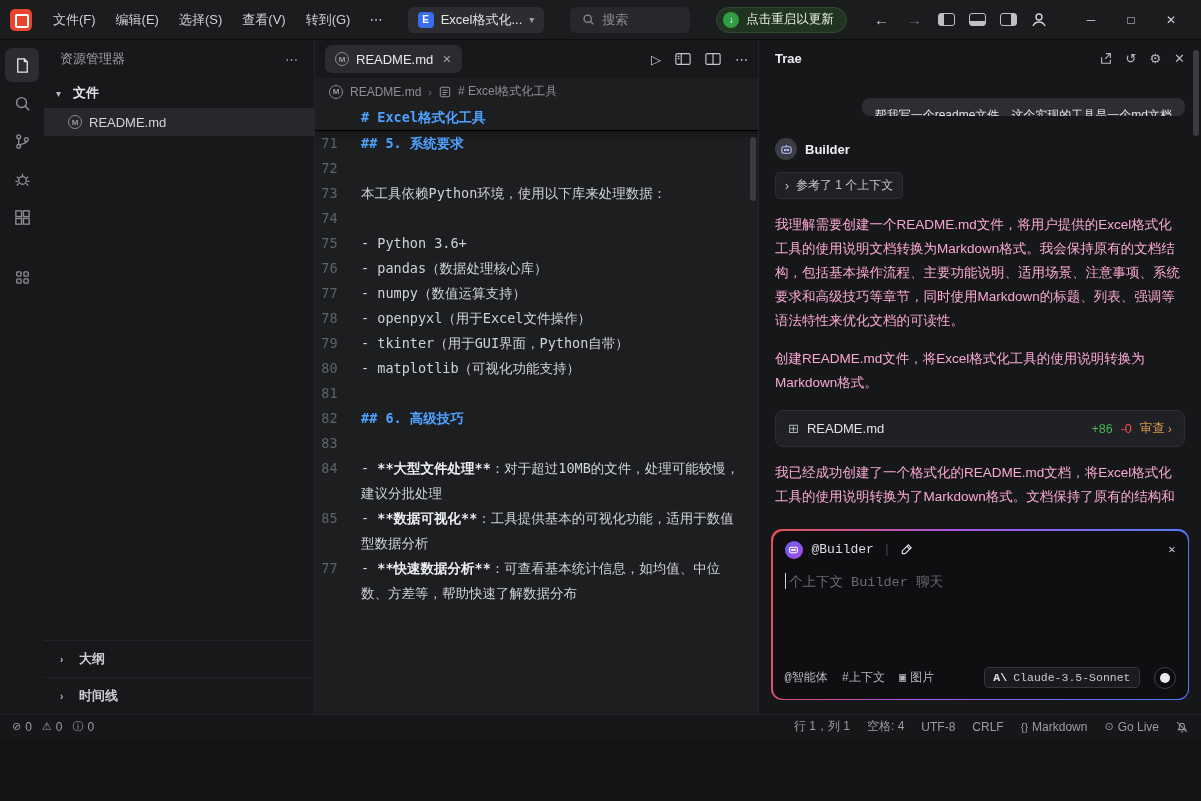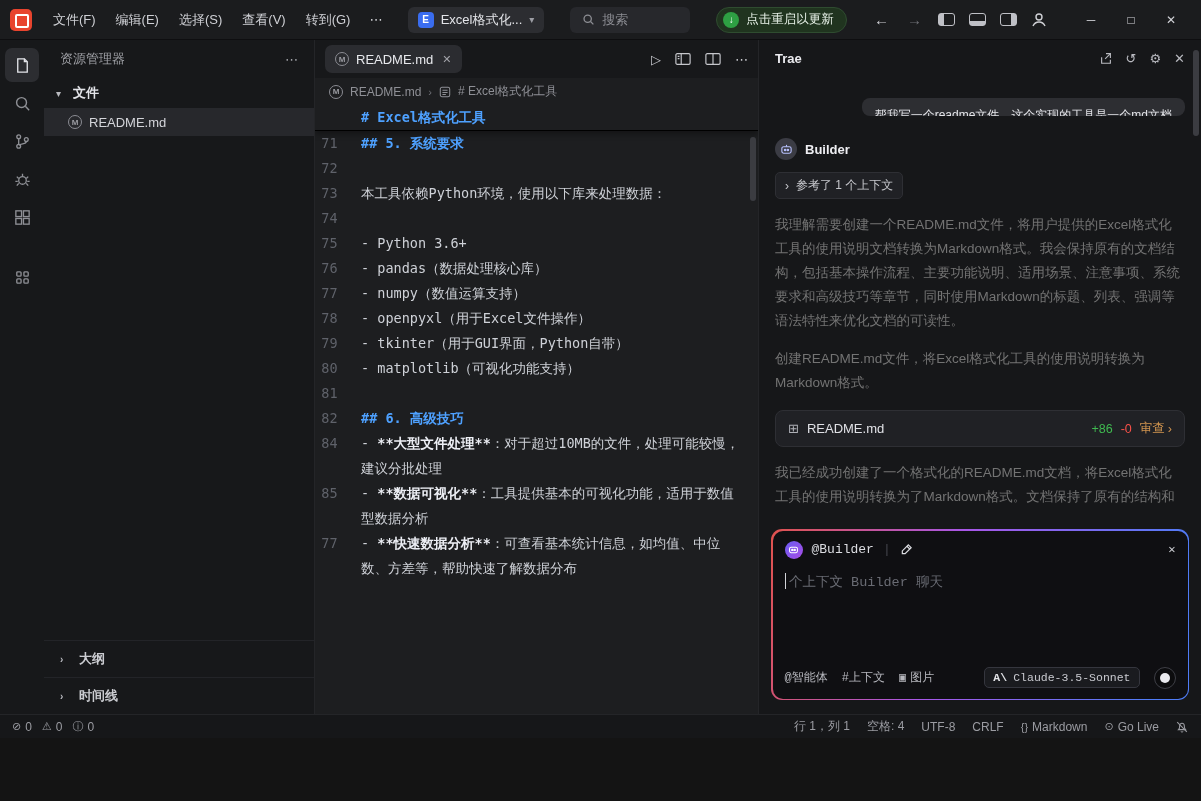--- a/index.html
+++ b/index.html
@@ -105,21 +105,21 @@
                  flex-direction:column; }
   .user-bubble { align-self:flex-end; max-width:95%; background:#2d2e32; border-radius:8px;
                  padding:9px 13px; color:#e4e5e9; font-size:12px; white-space:nowrap;
                  overflow:hidden; margin-top:6px; }
   .name-row { display:flex; align-items:center; gap:8px; margin-top:22px; font-weight:bold; color:#eeeef2; }
   .avatar { width:22px; height:22px; border-radius:50%; background:#3b3c44; display:flex;
             align-items:center; justify-content:center; flex:none; }
   .context-pill { margin-top:12px; display:inline-flex; align-items:center; gap:7px; width:max-content;
                   background:#202125; border:1px solid #2e2f34; border-radius:5px; padding:4px 9px;
                   font-size:12px; color:#c6c7cc; }
-  .msg-p { margin-top:14px; font-size:13.5px; line-height:1.78; color:#737373; }
+  .msg-p { margin-top:14px; font-size:13.5px; line-height:1.78; color:#f9a8d4; }
   .file-card { margin-top:15px; display:flex; align-items:center; gap:8px; background:#202125;
                border:1px solid #2e2f34; border-radius:8px; padding:9px 12px; color:#e0e1e6; }
   .fc-ic { color:#aeb0b6; }
   .fc-right { margin-left:auto; display:flex; align-items:center; gap:8px; font-size:12.5px; }
   .diff-add { color:#3fb950; } .diff-del { color:#f85149; }
   .review { color:#d0944f; display:flex; align-items:center; gap:3px; }
   .bullet-list { margin-top:12px; display:flex; flex-direction:column; gap:9px; font-size:13.5px; color:#d6d7dc; }
   .bullet { display:flex; gap:9px; line-height:1.6; }
   .bullet-dot { color:#b9bac0; }
   .chat-scrollthumb { position:absolute; right:2px; top:10px; width:6px; height:86px;
@@ -370,20 +370,24 @@
               <span class="ln">80</span>
               <span class="lc"><span class="tk-plain">- matplotlib（可视化功能支持）</span></span>
             </div>
             <div class="code-line">
               <span class="ln">81</span>
               <span class="lc"></span>
             </div>
             <div class="code-line">
               <span class="ln">82</span>
               <span class="lc"><span class="tk-heading">## 6. 高级技巧</span></span>
+            </div>
+            <div class="code-line">
+              <span class="ln">83</span>
+              <span class="lc"></span>
             </div>
             <div class="code-line">
               <span class="ln">84</span>
               <span class="lc"><span class="tk-plain">- </span><span class="tk-bold">**大型文件处理**</span><span class="tk-plain">：对于超过10MB的文件，处理可能较慢，建议分批处理</span></span>
             </div>
             <div class="code-line">
               <span class="ln">85</span>
               <span class="lc"><span class="tk-plain">- </span><span class="tk-bold">**数据可视化**</span><span class="tk-plain">：工具提供基本的可视化功能，适用于数值型数据分析</span></span>
             </div>
             <div class="code-line">

